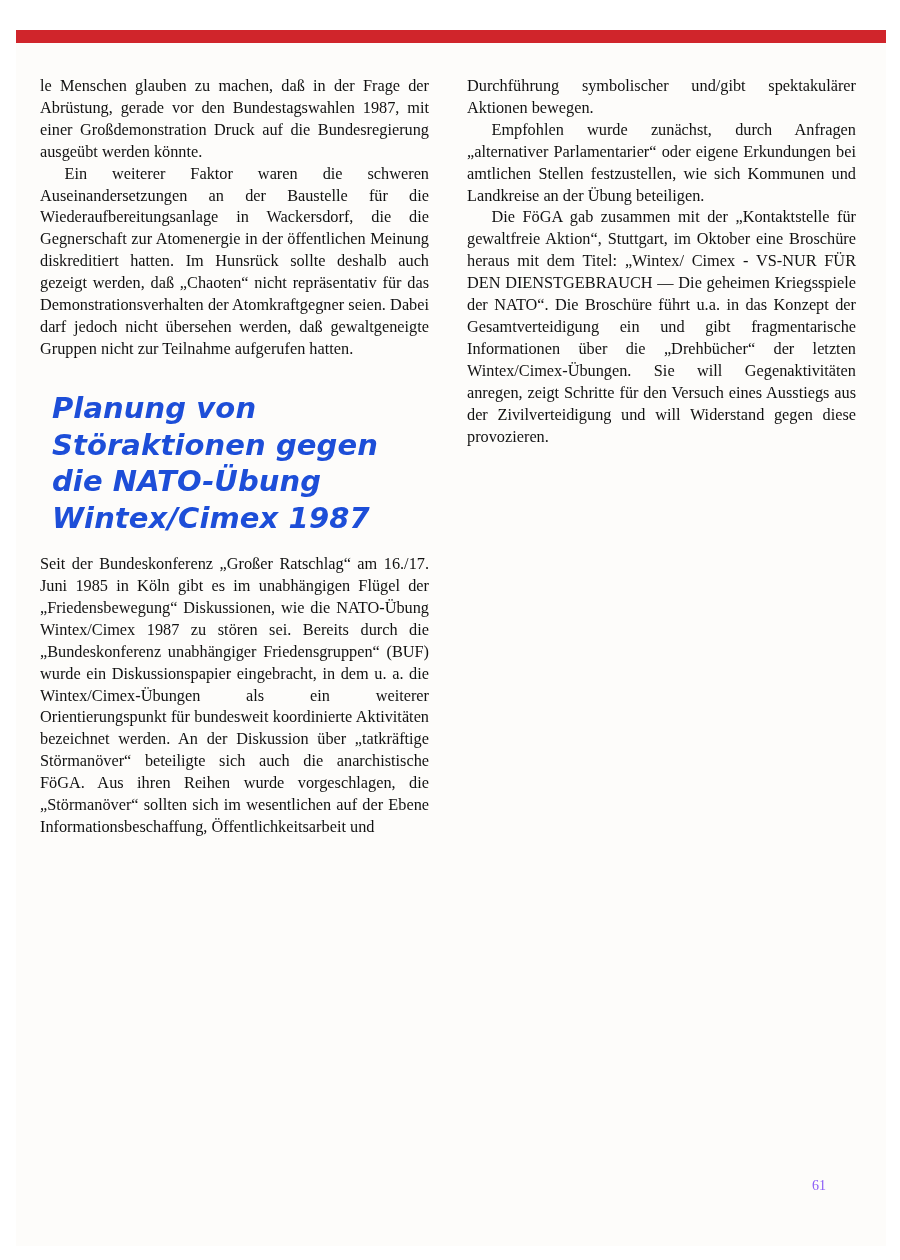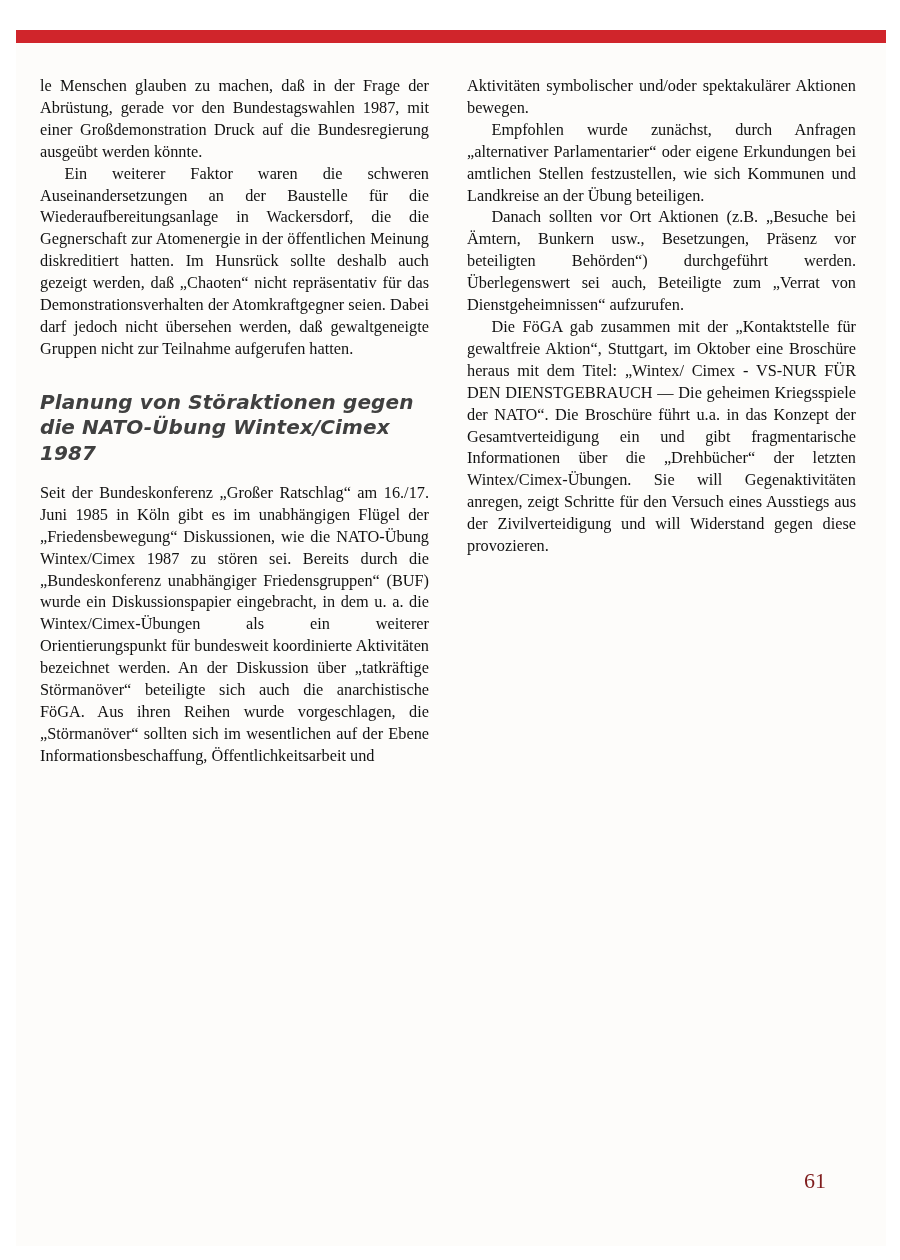--- a/index.html
+++ b/index.html
@@ -84,36 +84,36 @@
     hyphens: manual;
   }
   p.body + p.body {
     text-indent: 1.5em;
     font-family: Liberation Serif, serif;
   }
   p.noindent {
     text-indent: 0 !important;
   }
   h2.section-title {
-    margin: 30px 0 16px 0;
+    margin: 30px 0 16px 12px;
     font-family: "DejaVu Sans", sans-serif;
     font-style: italic;
     font-weight: bold;
-    font-size: 20px;
+    font-size: 29px;
     line-height: 1.27;
     letter-spacing: 0.1px;
-    color: #404040;
+    color: #1d4ed8;
   }
   .page-number {
     position: absolute;
     right: 60px;
     bottom: 52px;
-    font-size: 22px;
+    font-size: 14px;
     font-family: "Liberation Serif", serif;
-    color: #7f1d1d;
+    color: #8b5cf6;
   }
 </style>
 </head>
 <body>
 
 <div class="page">
 
   <div class="edge-top"></div>
   <div class="bar-red"></div>
   <div class="edge-left"></div>
@@ -127,23 +127,22 @@
       <div class="col">
         <p class="body noindent">le Menschen glauben zu machen, daß in der Frage der Abrüstung, gerade vor den Bundestagswahlen 1987, mit einer Großdemonstration Druck auf die Bundesregierung ausgeübt werden könnte.</p>
         <p class="body">Ein weiterer Faktor waren die schweren Auseinandersetzungen an der Baustelle für die Wiederaufbereitungsanlage in Wackersdorf, die die Gegnerschaft zur Atomenergie in der öffentlichen Meinung diskreditiert hatten. Im Hunsrück sollte deshalb auch gezeigt werden, daß „Chaoten“ nicht repräsentativ für das Demonstrationsverhalten der Atomkraftgegner seien. Dabei darf jedoch nicht übersehen werden, daß gewaltgeneigte Gruppen nicht zur Teilnahme aufgerufen hatten.</p>
 
         <h2 class="section-title">Planung von Störaktionen gegen die NATO-Übung Wintex/Cimex 1987</h2>
 
         <p class="body">Seit der Bundeskonferenz „Großer Ratschlag“ am 16./17. Juni 1985 in Köln gibt es im unabhängigen Flügel der „Friedensbewegung“ Diskussionen, wie die NATO-Übung Wintex/Cimex 1987 zu stören sei. Bereits durch die „Bundeskonferenz unabhängiger Friedensgruppen“ (BUF) wurde ein Diskussionspapier eingebracht, in dem u. a. die Wintex/Cimex-Übungen als ein weiterer Orientierungspunkt für bundesweit koordinierte Aktivitäten bezeichnet werden. An der Diskussion über „tatkräftige Störmanöver“ beteiligte sich auch die anarchistische FöGA. Aus ihren Reihen wurde vorgeschlagen, die „Störmanöver“ sollten sich im wesentlichen auf der Ebene Informationsbeschaffung, Öffentlichkeitsarbeit und</p>
       </div>
 
       <div class="col">
-        <p class="body noindent">Aktivitäten symbolischer und/oder spektakulärer Aktionen bewegen.</p>
+        <p class="body noindent">Durchführung symbolischer und/gibt spektakulärer Aktionen bewegen.</p>
         <p class="body">Empfohlen wurde zunächst, durch Anfragen „alternativer Parlamentarier“ oder eigene Erkundungen bei amtlichen Stellen festzustellen, wie sich Kommunen und Landkreise an der Übung beteiligen.</p>
-        <p class="body">Danach sollten vor Ort Aktionen (z.B. „Besuche bei Ämtern, Bunkern usw., Besetzungen, Präsenz vor beteiligten Behörden“) durchgeführt werden. Überlegenswert sei auch, Beteiligte zum „Verrat von Dienstgeheimnissen“ aufzurufen.</p>
         <p class="body">Die FöGA gab zusammen mit der „Kontaktstelle für gewaltfreie Aktion“, Stuttgart, im Oktober eine Broschüre heraus mit dem Titel: „Wintex/ Cimex - VS-NUR FÜR DEN DIENSTGEBRAUCH — Die geheimen Kriegsspiele der NATO“. Die Broschüre führt u.a. in das Konzept der Gesamtverteidigung ein und gibt fragmentarische Informationen über die „Drehbücher“ der letzten Wintex/Cimex-Übungen. Sie will Gegenaktivitäten anregen, zeigt Schritte für den Versuch eines Ausstiegs aus der Zivilverteidigung und will Widerstand gegen diese provozieren.</p>
       </div>
 
     </div>
 
     <div class="page-number">61</div>
 
   </div>
 </div>
 

